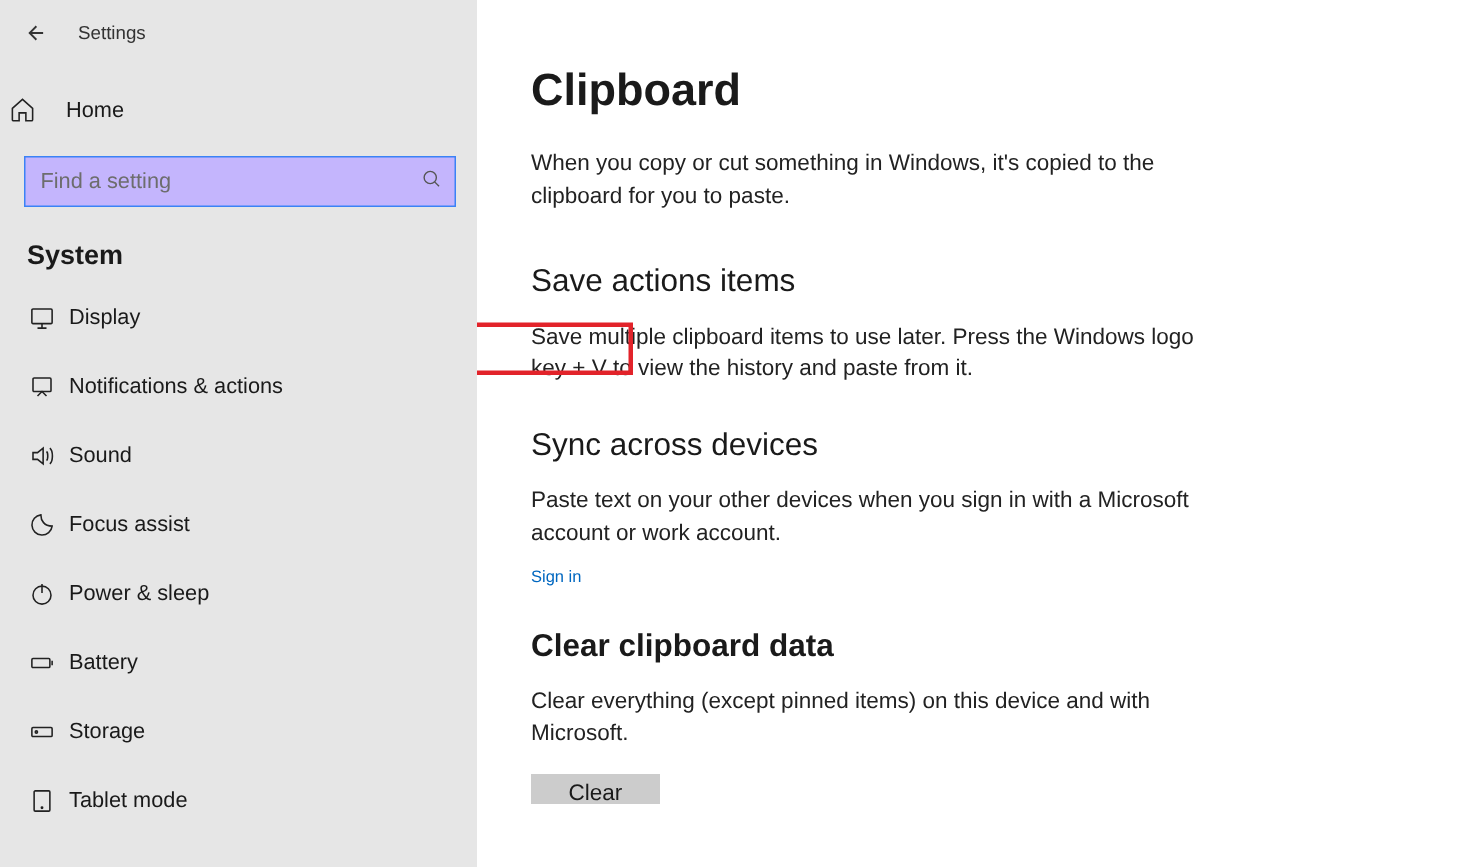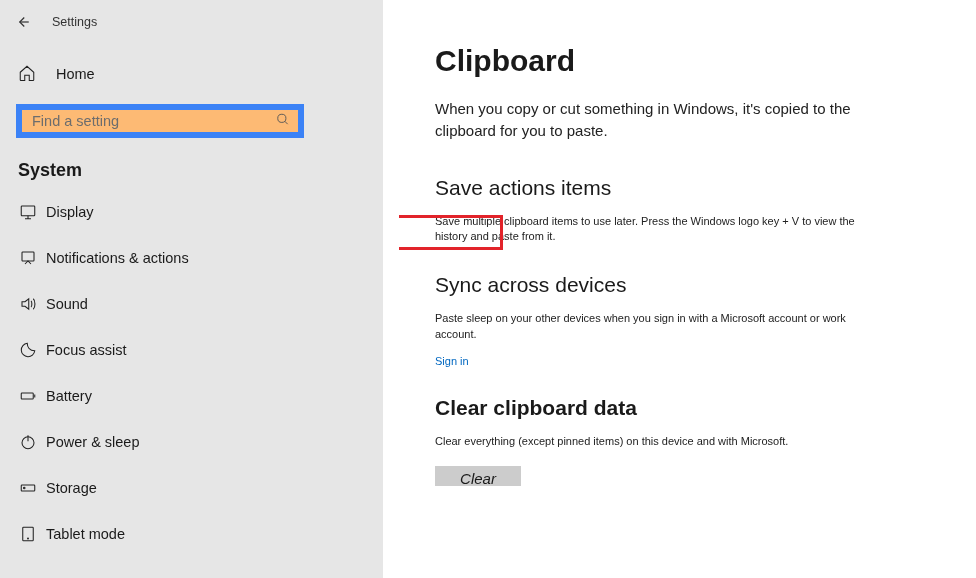--- a/index.html
+++ b/index.html
@@ -8,21 +8,21 @@
       font-size: 14px;
       color: #1a1a1a;
       background: #fff;
       width: 976px;
       height: 578px;
       overflow: hidden;
       display: flex;
     }
     
     .sidebar {
-      width: 383px;
+      width: 318px;
       height: 100%;
       background: #e6e6e6;
       display: flex;
       flex-direction: column;
       padding-top: 4px;
     }
     .title-row {
       display: flex;
       align-items: center;
       height: 36px;
@@ -39,35 +39,35 @@
     }
     .app-title {
       font-size: 12.5px;
       font-weight: 400;
       color: #333;
     }
     .home-row {
       display: flex;
       align-items: center;
       height: 44px;
-      padding-left: 18px;
+      padding-left: 6px;
       gap: 20px;
       margin-top: 12px;
       cursor: pointer;
     }
     .home-row .lbl { font-size: 14.5px; }
     .search-wrap {
       padding: 8px 16px 4px 16px;
     }
     .search-box {
       position: relative;
       width: 288px;
       height: 34px;
-      background: #fdba74;
-      border: 6px solid #3b82f6;
+      background: #c4b5fd;
+      border: 1px solid #3b82f6;
     }
     .search-input {
       width: 100%;
       height: 100%;
       border: none;
       background: transparent;
       outline: none;
       padding: 0 34px 0 10px;
       font-size: 14.5px;
       color: #555;
@@ -122,21 +122,21 @@
     .section-h2 {
       font-size: 21px;
       font-weight: 400;
       margin-top: 34px;
       margin-bottom: 14px;
       color: #1a1a1a;
     }
     .section-h2.sync { margin-top: 28px; }
     .section-h2.clear { margin-top: 28px; font-weight: bold; }
     .desc {
-      font-size: 11px;
+      font-size: 15px;
       line-height: 1.45;
       max-width: 450px;
       color: #222;
     }
     .toggle-row {
       display: flex;
       align-items: center;
       gap: 16px;
       margin-top: 14px;
     }
@@ -176,28 +176,27 @@
       margin-top: 16px;
       width: 86px;
       height: 20px;
       background: #cccccc;
       overflow: hidden;
       display:flex;
       justify-content:center;
       padding-top:4px;
       font-size:15px;
       color:#1a1a1a;
-      font-style:italic;
     }
     
     .arrow {
       position: absolute;
       pointer-events: none;
     }
-    .main-rel { position: relative; margin-left: 16px; }
+    .main-rel { position: relative; }
   </style>
 </head>
 <body>
 
 <aside class="sidebar">
   <div class="title-row">
     <div class="back-btn">
       <svg width="18" height="18" viewBox="0 0 24 24" fill="none" stroke="#333" stroke-width="1.6">
           <path d="M15 6l-6 6 6 6"></path>
           <path d="M9 12h12"></path>
@@ -261,38 +260,38 @@
       <span class="ico">
           <svg width="18" height="18" viewBox="0 0 24 24" fill="none" stroke="#222" stroke-width="1.4">
             <path d="M21 13A9 9 0 1 1 11 3c0 5 3 10 10 10z"></path>
           </svg>
         </span>
       <span>Focus assist</span>
     </li>
     <li class="nav-item">
       <span class="ico">
           <svg width="18" height="18" viewBox="0 0 24 24" fill="none" stroke="#222" stroke-width="1.4">
+            <circle cx="12" cy="13" r="8"></circle>
+            <path d="M12 3v8"></path>
+          </svg>
+        </span>
+      <span>Power &amp; sleep</span>
+    </li>
+    <li class="nav-item">
+      <span class="ico">
+          <svg width="18" height="18" viewBox="0 0 24 24" fill="none" stroke="#222" stroke-width="1.4">
             <rect x="3" y="8" width="16" height="8" rx="1"></rect>
             <path d="M21 10v4"></path>
           </svg>
         </span>
       <span>Battery</span>
     </li>
     <li class="nav-item">
       <span class="ico">
           <svg width="18" height="18" viewBox="0 0 24 24" fill="none" stroke="#222" stroke-width="1.4">
-            <circle cx="12" cy="13" r="8"></circle>
-            <path d="M12 3v8"></path>
-          </svg>
-        </span>
-      <span>Power &amp; sleep</span>
-    </li>
-    <li class="nav-item">
-      <span class="ico">
-          <svg width="18" height="18" viewBox="0 0 24 24" fill="none" stroke="#222" stroke-width="1.4">
             <rect x="3" y="8" width="18" height="8" rx="1"></rect>
             <circle cx="7" cy="12" r="1"></circle>
           </svg>
         </span>
       <span>Storage</span>
     </li>
     <li class="nav-item">
       <span class="ico">
           <svg width="18" height="18" viewBox="0 0 24 24" fill="none" stroke="#222" stroke-width="1.4">
             <rect x="5" y="3" width="14" height="18" rx="1"></rect>
@@ -311,21 +310,21 @@
   <p class="intro">When you copy or cut something in Windows, it's copied to the clipboard for you to paste.</p>
 
   <h2 class="section-h2">Save actions items</h2>
   <p class="desc">Save multiple clipboard items to use later. Press the Windows logo key + V to view the history and paste from it.</p>
 
 
   
   <div class="highlight-box" style="left:-4px; top:215px; width:108px; height:35px;"></div>
 
   <h2 class="section-h2 sync">Sync across devices</h2>
-  <p class="desc">Paste sleep on your other devices when you sign in with a Microsoft account or work account.</p>
+  <p class="desc">Paste text on your other devices when you sign in with a Microsoft account or work account.</p>
   <a class="link">Sign in</a>
 
   
   <svg class="arrow" style="left:-72px; top:324px;" width="80" height="60" viewBox="0 0 80 60">
     <defs>
       <marker id="ah" markerWidth="10" markerHeight="10" refX="8" refY="3" orient="auto">
         <path d="M0,0 L0,6 L9,3 z" fill="#e2232a"></path>
       </marker>
     </defs>
     <line x1="4" y1="4" x2="70" y2="52" stroke="#e2232a" stroke-width="2.5" marker-end="url(#ah)"></line>

